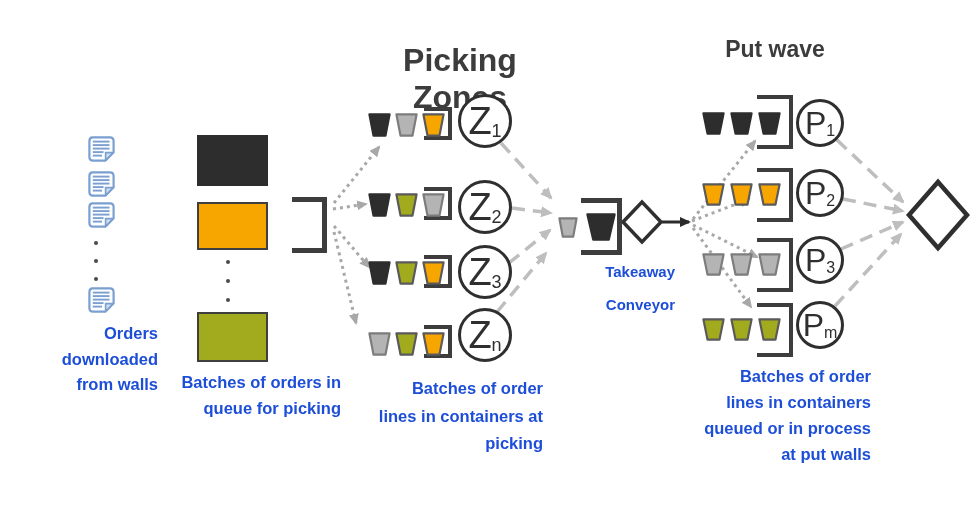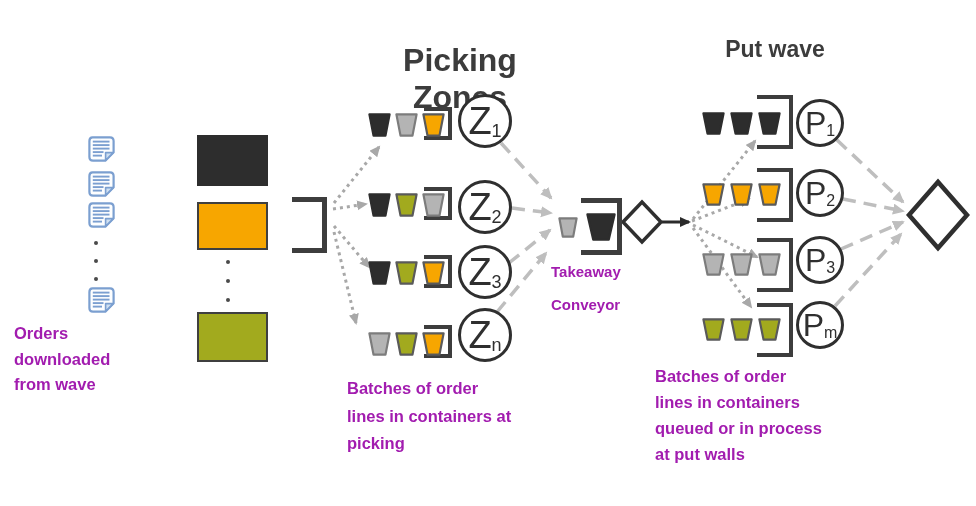--- a/index.html
+++ b/index.html
@@ -1,19 +1,19 @@
 <!DOCTYPE html>
 <html><head>
 <meta charset="utf-8">
 <style>
   html,body{margin:0;padding:0;background:#fff;}
   #stage{position:relative;width:976px;height:506px;background:#fff;overflow:hidden;font-family:"Liberation Sans",sans-serif;}
   .abs{position:absolute;}
   .title{position:absolute;color:#3C3C3C;font-weight:bold;text-align:center;}
-  .cap{position:absolute;color:#a21caf;font-weight:bold;font-size:16.5px;text-align:left;white-space:pre-line;}
+  .cap{position:absolute;color:#1d4ed8;font-weight:bold;font-size:16.5px;text-align:right;white-space:pre-line;}
   .bracket{position:absolute;border:4px solid #3D3D3D;border-left:none;box-sizing:border-box;background:transparent;}
   .circle{position:absolute;border:3px solid #2F2F2F;border-radius:50%;background:#fff;box-sizing:border-box;display:flex;align-items:center;justify-content:center;color:#2F2F2F;}
   .dot{position:absolute;width:4px;height:4px;border-radius:50%;background:#4A4A4A;}
   .rect{position:absolute;box-sizing:border-box;}
 </style>
 </head>
 <body>
 
 <div id="stage">
 
@@ -51,21 +51,23 @@
     </g>
     <line x1="662" y1="222" x2="689" y2="222" stroke="#2B2B2B" stroke-width="3" marker-end="url(#h-solid)"></line>
     <polygon points="623,222 642,202 661,222 642,242" fill="#fff" stroke="#2F2F2F" stroke-width="3.5" stroke-linejoin="miter"></polygon>
     <polygon points="909,215 938,182 967,215 938,248" fill="#fff" stroke="#2F2F2F" stroke-width="4.5" stroke-linejoin="miter"></polygon>
   </svg>
 
   <div class="title" style="left:355px;top:42px;width:210px;font-size:32px;">Picking Zones</div>
   <div class="title" style="left:675px;top:36px;width:200px;font-size:23px;">Put wave</div>
   <div class="cap" style="left:14px;top:321px;width:144px;line-height:25.5px;">Orders
 downloaded
-from wave</div>
+from walls</div>
+  <div class="cap" style="left:136px;top:369px;width:205px;line-height:26px;">Batches of orders in
+queue for picking</div>
   <div class="cap" style="left:347px;top:375px;width:196px;line-height:27.5px;">Batches of order
 lines in containers at
 picking</div>
   <div class="cap" style="left:655px;top:363px;width:216px;line-height:26px;">Batches of order
 lines in containers
 queued or in process
 at put walls</div>
   <div class="cap" style="left:551px;top:255px;width:124px;line-height:33px;font-size:15px;">Takeaway
 Conveyor</div>
 

